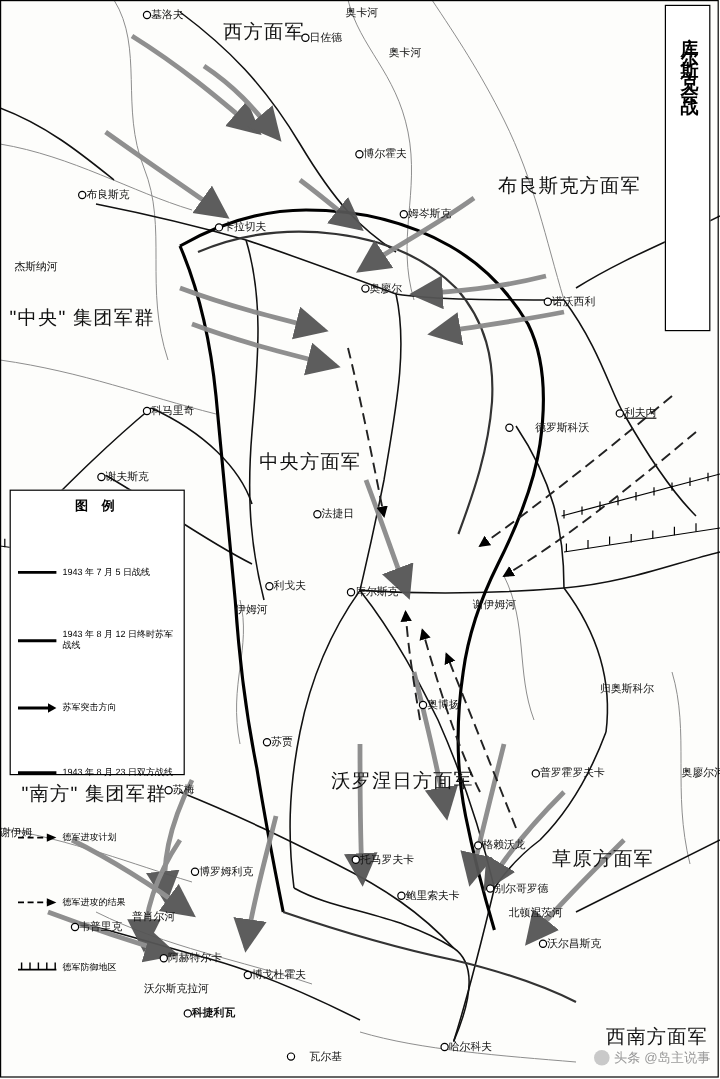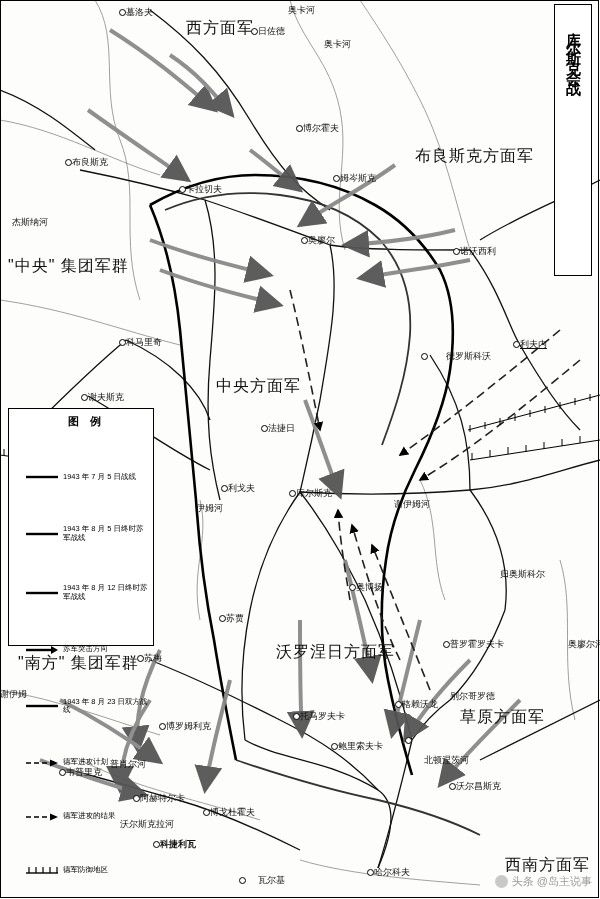--- a/index.html
+++ b/index.html
@@ -9,21 +9,21 @@
   .lbl{position:absolute;font-size:9px;color:#111;white-space:nowrap;line-height:1;}
   .lbl.sm{font-size:8px;}
   .lbl.city{font-size:9px;}
   .lbl.big{font-size:16px;letter-spacing:1px;}
   .dot{position:absolute;width:5px;height:5px;border:1px solid #000;border-radius:50%;background:#fff;}
   
   #title-box{position:absolute;right:8px;top:4px;width:38px;height:272px;border:1px solid #000;background:#fff;
              display:flex;align-items:flex-start;justify-content:center;padding-top:14px;box-sizing:border-box;}
   #title-box .t{writing-mode:vertical-rl;text-orientation:upright;font-size:15px;letter-spacing:10px;font-weight:bold;color:#000;}
   
-  #legend{position:absolute;left:8px;top:408px;width:146px;height:238px;border:1.5px solid #000;background:#fff;box-sizing:border-box;padding-left:11px;}
+  #legend{position:absolute;left:8px;top:408px;width:146px;height:238px;border:1.5px solid #000;background:#fff;box-sizing:border-box;}
   #legend .lg-title{text-align:center;font-size:11px;font-weight:bold;letter-spacing:4px;margin:5px 0 4px;}
   .lg-row{display:flex;align-items:center;gap:4px;padding:0 5px;margin-bottom:3px;margin-top:42px;}
   .lg-sym{width:34px;height:12px;flex:0 0 34px;}
   .lg-txt{font-size:7.5px;line-height:1.15;color:#000;}
   #watermark{position:absolute;right:8px;bottom:10px;display:flex;align-items:center;gap:4px;color:#9a9a9a;font-size:11px;}
   #watermark .wm-ic{width:13px;height:13px;border-radius:50%;background:#c9c9c9;display:inline-block;}
   .frame{position:absolute;left:0;top:0;width:599px;height:898px;border:1px solid #000;box-sizing:border-box;pointer-events:none;}
 </style>
 </head>
 <body>
@@ -138,26 +138,20 @@
   </div>
 
   <div id="legend">
     <div class="lg-title">图 例</div>
 
     <div class="lg-row">
       <svg class="lg-sym" viewBox="0 0 34 12">
           <path d="M1,6 H33" stroke="#000" stroke-width="2.4" fill="none"></path>
         </svg>
       <span class="lg-txt">1943 年 7 月 5 日战线</span>
-    </div>
-    <div class="lg-row">
-      <svg class="lg-sym" viewBox="0 0 34 12">
-          <path d="M1,6 H33" stroke="#000" stroke-width="2.4" fill="none"></path>
-        </svg>
-      <span class="lg-txt">1943 年 8 月 5 日终时苏军战线</span>
     </div>
     <div class="lg-row">
       <svg class="lg-sym" viewBox="0 0 34 12">
           <path d="M1,6 H33" stroke="#000" stroke-width="2.4" fill="none"></path>
         </svg>
       <span class="lg-txt">1943 年 8 月 12 日终时苏军战线</span>
     </div>
     <div class="lg-row">
       <svg class="lg-sym" viewBox="0 0 34 12">
           <path d="M1,6 H27" stroke="#000" stroke-width="2.4" fill="none"></path>
@@ -251,21 +245,21 @@
       <div class="lbl city" style="left: 450px; top: 640px;">普罗霍罗夫卡</div>
       <div class="dot" style="left: 137px; top: 655px;"></div>
       <div class="lbl city" style="left: 144px; top: 654px;">苏梅</div>
       <div class="dot" style="left: 293px; top: 713px;"></div>
       <div class="lbl city" style="left: 300px; top: 712px;">托马罗夫卡</div>
       <div class="dot" style="left: 395px; top: 701px;"></div>
       <div class="lbl city" style="left: 402px; top: 700px;">格赖沃龙</div>
       <div class="dot" style="left: 331px; top: 743px;"></div>
       <div class="lbl city" style="left: 338px; top: 742px;">鲍里索夫卡</div>
       <div class="dot" style="left: 405px; top: 737px;"></div>
-      <div class="lbl city" style="left: 412px; top: 692px; margin-left: 38px;">别尔哥罗德</div>
+      <div class="lbl city" style="left: 412px; top: 736px;">别尔哥罗德</div>
       <div class="dot" style="left: 449px; top: 783px;"></div>
       <div class="lbl city" style="left: 456px; top: 782px;">沃尔昌斯克</div>
       <div class="dot" style="left: 203px; top: 809px;"></div>
       <div class="lbl city" style="left: 210px; top: 808px;">博戈杜霍夫</div>
       <div class="dot" style="left: 133px; top: 795px;"></div>
       <div class="lbl city" style="left: 140px; top: 794px;">阿赫特尔卡</div>
       <div class="dot" style="left: 159px; top: 723px;"></div>
       <div class="lbl city" style="left: 166px; top: 722px;">博罗姆利克</div>
       <div class="dot" style="left: 59px; top: 769px;"></div>
       <div class="lbl city" style="left: 66px; top: 768px;">韦普里克</div>

